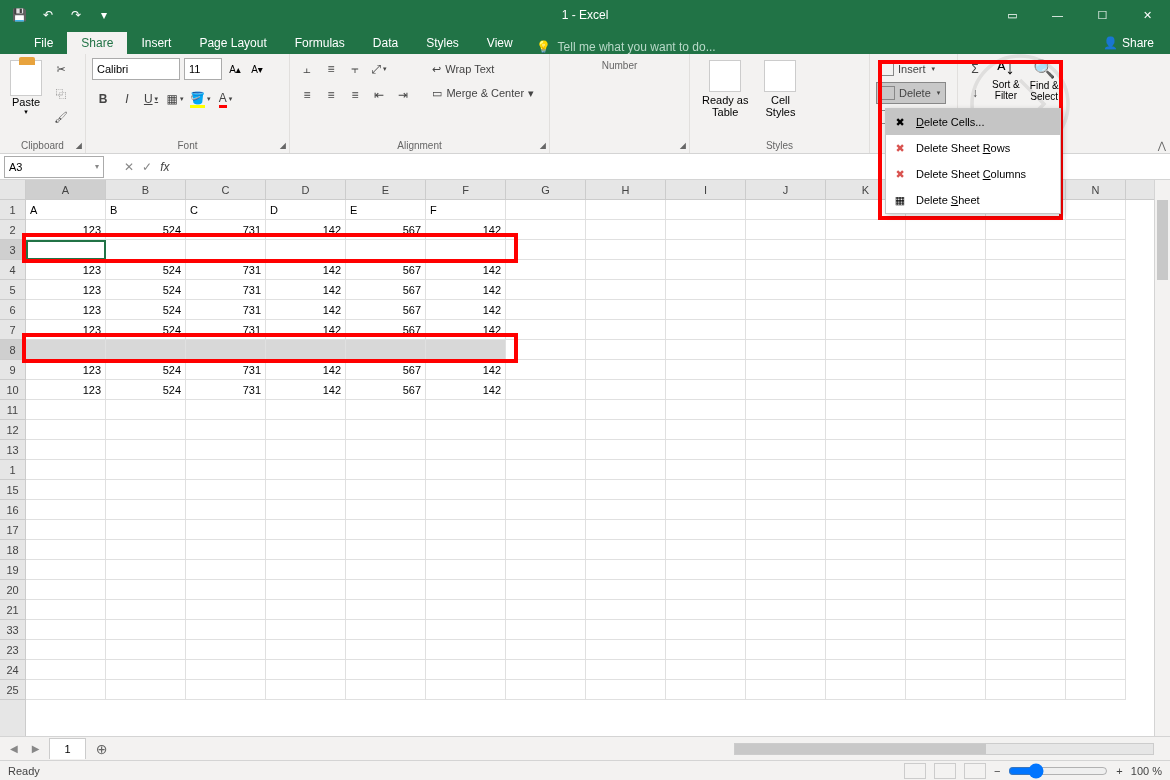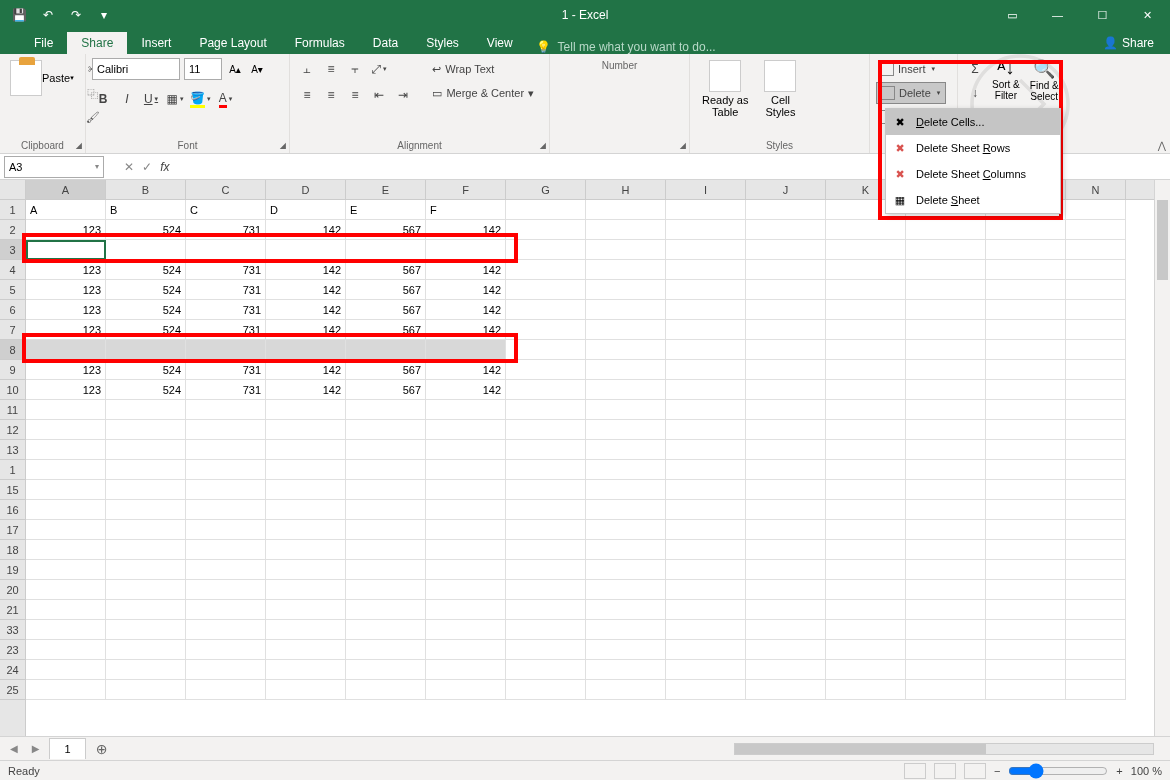--- a/index.html
+++ b/index.html
@@ -22,21 +22,21 @@
 
 
 .ribbon { height: 100px; background: #f3f2f1; border-bottom: 1px solid #d4d4d4; display: flex; position: relative; }
 .ribbon-group { border-right: 1px solid #e1dfdd; padding: 4px 6px 2px 6px; display: flex; flex-direction: column; justify-content: space-between; }
 .group-label { font-size: 10px; color: #666; text-align: center; padding-top: 2px; }
 .group-content { display: flex; align-items: flex-start; gap: 4px; flex: 1; }
 .group-dialog-launcher { position: absolute; bottom: 3px; right: 3px; font-size: 8px; color: #666; cursor: pointer; }
 .ribbon-group { position: relative; }
 
 
-.paste-btn { display: flex; align-items: center; padding: 2px 4px; cursor: pointer; }
+.paste-btn { display: flex; flex-direction: column; align-items: center; padding: 2px 4px; cursor: pointer; }
 .paste-btn .icon { width: 32px; height: 36px; background: #fff; border: 1px solid #ccc; position: relative; }
 .paste-btn .icon::after { content: ''; position: absolute; top: -4px; left: 8px; width: 16px; height: 8px; background: #e8a33d; border-radius: 2px 2px 0 0; }
 .paste-label { font-size: 11px; }
 .clip-small { display: flex; flex-direction: column; gap: 2px; }
 .small-btn { width: 22px; height: 22px; display: flex; align-items: center; justify-content: center; font-size: 11px; cursor: pointer; color: #444; }
 
 
 .font-top { display: flex; gap: 4px; align-items: center; }
 .font-select { height: 22px; border: 1px solid #ababab; background: #fff; font-size: 11px; padding: 0 4px; }
 .font-name { width: 88px; }

